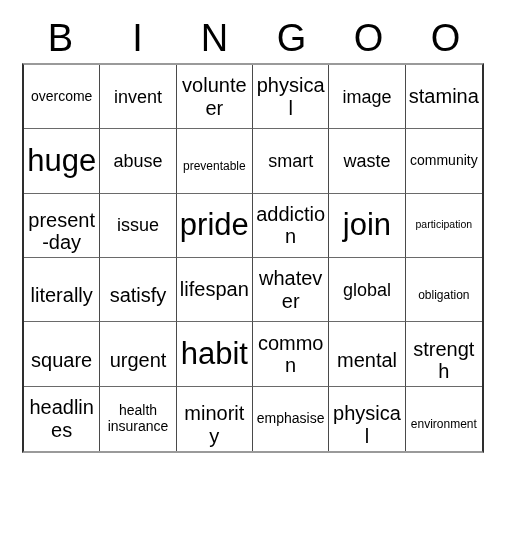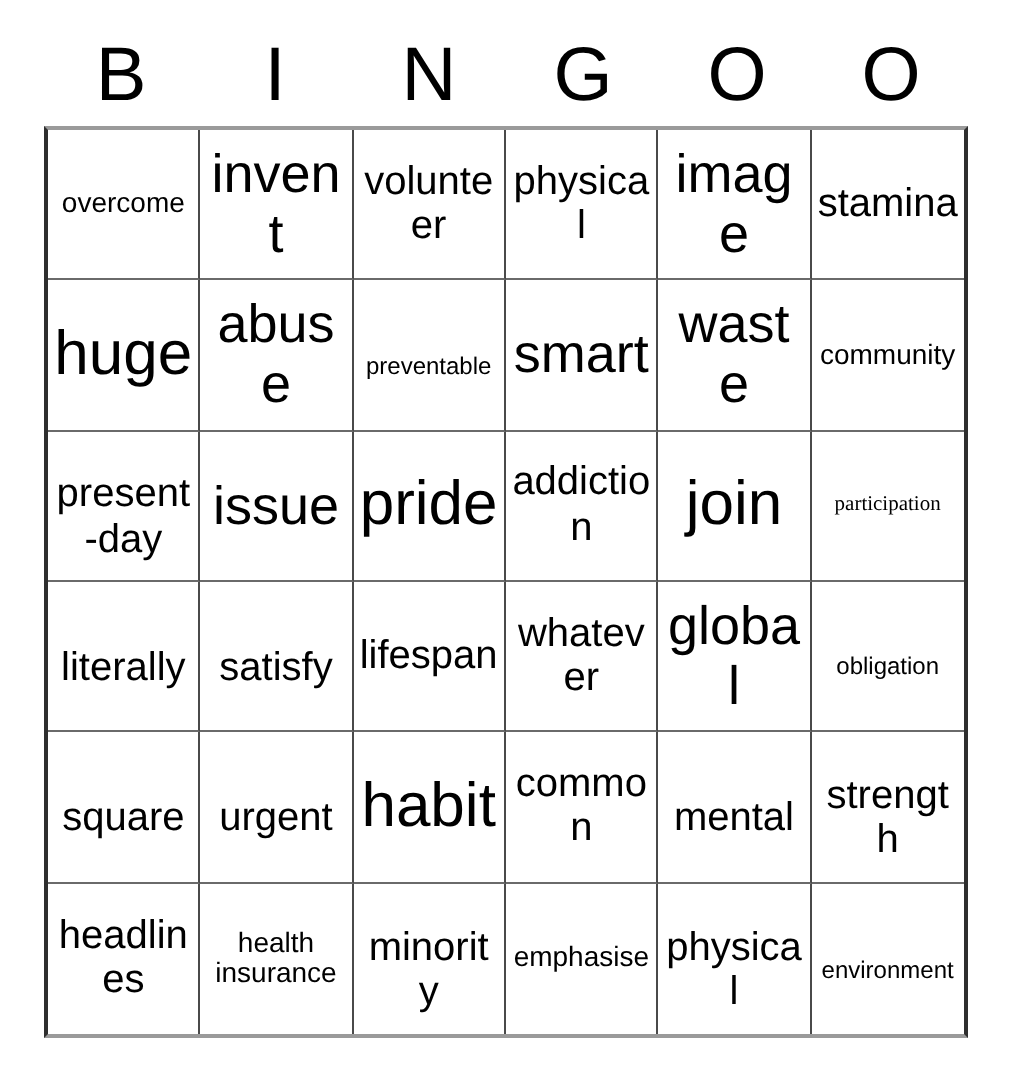--- a/index.html
+++ b/index.html
@@ -45,21 +45,21 @@
     letter-spacing: 0px;
     font-family: "Liberation Sans", sans-serif;
   }
 
   
   .bingo-grid {
     position: absolute;
     left: 22px;
     top: 63px;
     width: 462px;
-    height: 456px;
+    height: 390px;
     box-sizing: border-box;
     border-top: 2px solid #9a9a9a;
     border-left: 2px solid #2e2e2e;
     border-right: 2px solid #2e2e2e;
     border-bottom: 2px solid #9a9a9a;
     display: grid;
     grid-template-columns: repeat(6, 1fr);
     grid-template-rows: repeat(6, 1fr);
     background: #a3a3a3;
   }
@@ -88,26 +88,26 @@
     line-height: 1.12;
     font-family: "Liberation Sans", sans-serif;
     font-weight: 400;
     color: #000000;
     word-break: break-word;
     hyphens: none;
   }
 
   
   .fs-xxl  { font-size: 31px; }
-  .fs-xl   { font-size: 27px; }
+  .fs-xl   { font-size: 18px; }
   .fs-md   { font-size: 20px; margin-top: 12px; }
   .fs-sm   { font-size: 20px; }
   .fs-xs   { font-size: 14px; }
   .fs-xxs  { font-size: 12px; margin-top: 12px; }
-  .fs-tiny { font-size: 10.5px; font-family: Liberation Serif, serif; }
+  .fs-tiny { font-size: 10.5px; }
 </style>
 </head>
 <body>
 
 <div class="bingo-page">
 
   <div class="bingo-header">
     <div class="header-letter">B</div>
     <div class="header-letter">I</div>
     <div class="header-letter">N</div>

